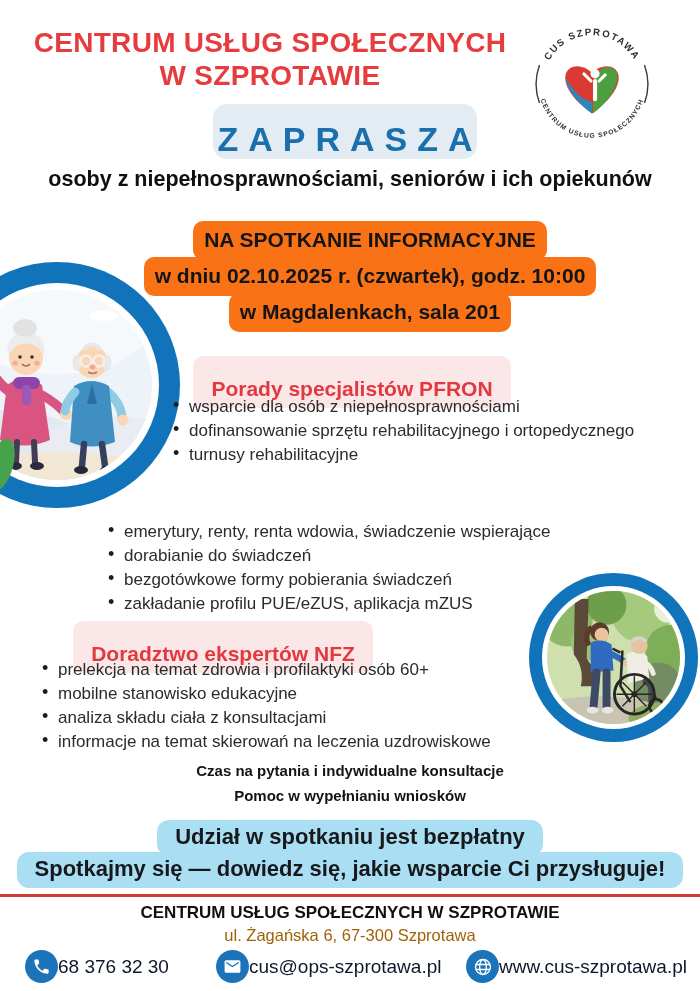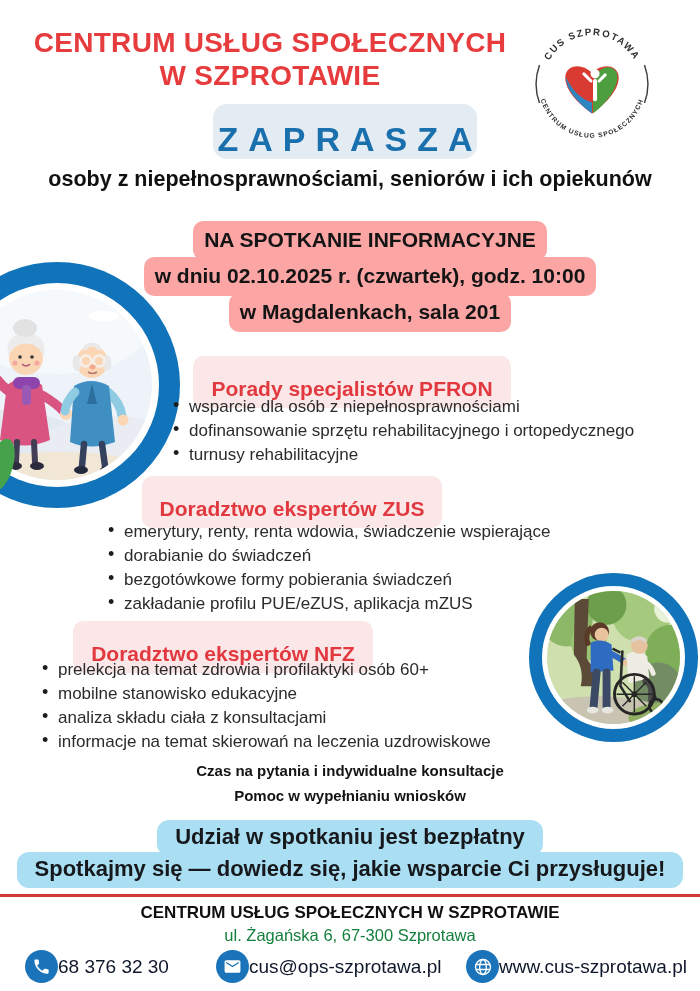--- a/index.html
+++ b/index.html
@@ -12,21 +12,21 @@
   .logo{position:absolute;left:526px;top:18px;width:132px;height:142px;}
   .zaprasza{position:absolute;left:213px;top:104px;width:264px;height:55px;background:#e4ecf3;
             border-radius:14px;display:flex;align-items:flex-end;justify-content:center;}
   .zaprasza span{font-size:34px;font-weight:bold;color:#1a6fad;letter-spacing:10px;padding-left:10px;}
   .audience{position:absolute;left:0;top:167px;width:700px;text-align:center;
             font-size:21.5px;font-weight:bold;color:#101010;}
 
   
   .meeting{position:absolute;left:40px;top:221px;width:660px;text-align:center;}
   .meeting .line{line-height:0;}
-  .hl-green{display:inline-block;background:#fca5a5;border-radius:10px;padding:7px 11px 9px;
+  .hl-green{display:inline-block;background:#f97316;border-radius:10px;padding:7px 11px 9px;
             font-size:21px;font-weight:bold;color:#141414;line-height:23px;}
   .meeting .line + .line .hl-green{margin-top:-3px;}
 
   
   .circle{border-radius:50%;position:absolute;background:#1173b9;}
   .circle .white{position:absolute;background:#fff;border-radius:50%;}
   .circle .art{position:absolute;border-radius:50%;overflow:hidden;}
   .circle .art svg{display:block;width:100%;height:100%;}
   #circle-left{left:-66px;top:262px;width:246px;height:246px;}
   #circle-left .white{inset:21px;}
@@ -58,21 +58,21 @@
   .banner .line{line-height:0;}
   .hl-blue{display:inline-block;background:#a9def3;border-radius:12px;padding:5px 18px 7px;
            font-size:22px;font-weight:bold;color:#17181c;line-height:24px;}
   .banner .line + .line .hl-blue{margin-top:-4px;}
 
   
   .divider{position:absolute;left:0;top:894px;width:700px;height:3px;background:#d03c35;}
   .footer-org{position:absolute;left:0;top:903px;width:700px;text-align:center;
               font-size:17px;font-weight:bold;color:#101010;}
   .footer-addr{position:absolute;left:0;top:926px;width:700px;text-align:center;
-               font-size:16.5px;color:#15803d;}
+               font-size:16.5px;color:#a16207;}
   .contact{position:absolute;top:950px;display:flex;align-items:center;gap:0;
            font-size:19px;color:#0f172a;}
   .contact .ic{width:33px;height:33px;border-radius:50%;background:#1b74b9;flex:0 0 33px;
                display:flex;align-items:center;justify-content:center;}
   #c-phone{left:25px;} #c-email{left:216px;} #c-web{left:466px;}
 </style>
 </head>
 <body>
 
 <div class="poster">
@@ -174,23 +174,20 @@
 
   <div class="sec-head" id="pfron-head">
     <span class="pill-pink">Porady specjalistów PFRON</span>
   </div>
   <ul class="blist" id="pfron-list">
     <li>wsparcie dla osób z niepełnosprawnościami</li>
     <li>dofinansowanie sprzętu rehabilitacyjnego i ortopedycznego</li>
     <li>turnusy rehabilitacyjne</li>
   </ul>
 
-  <div class="sec-head" id="zus-head">
-    <span class="pill-pink">Doradztwo ekspertów ZUS</span>
-  </div>
   <ul class="blist" id="zus-list">
     <li>emerytury, renty, renta wdowia, świadczenie wspierające</li>
     <li>dorabianie do świadczeń</li>
     <li>bezgotówkowe formy pobierania świadczeń</li>
     <li>zakładanie profilu PUE/eZUS, aplikacja mZUS</li>
   </ul>
 
   <div class="sec-head" id="nfz-head">
     <span class="pill-pink">Doradztwo ekspertów NFZ</span>
   </div>

